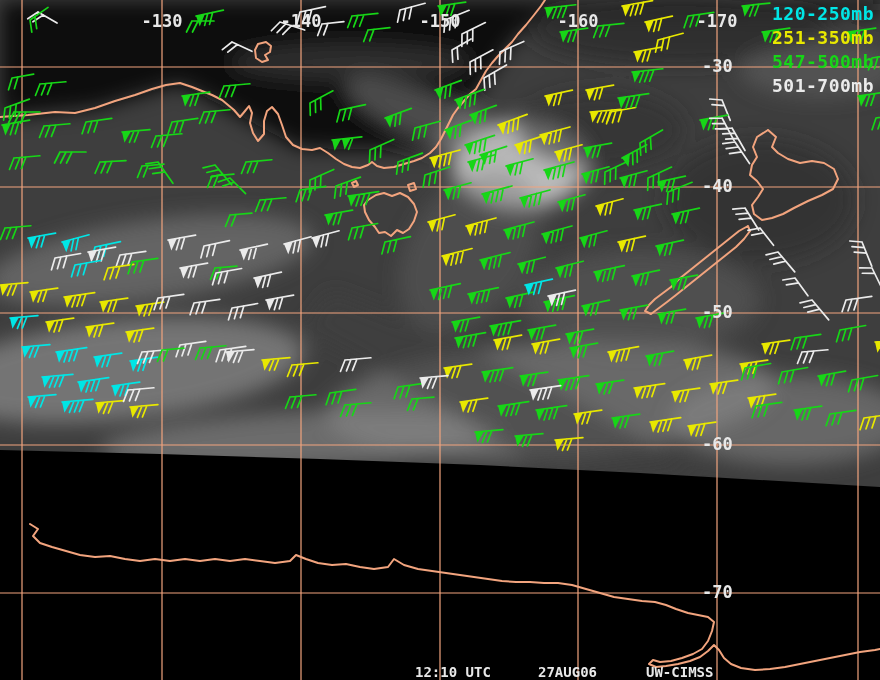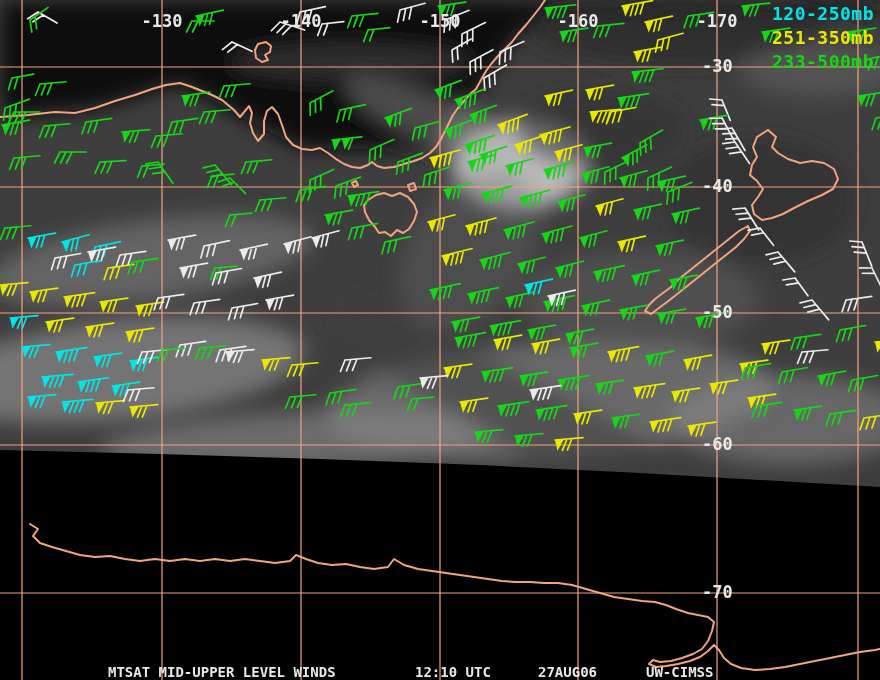--- a/index.html
+++ b/index.html
@@ -981,22 +981,22 @@
         <text x="702" y="192" fill="#e8e8e8" font-family="&quot;DejaVu Sans Mono&quot;,&quot;Liberation Mono&quot;,monospace" font-size="17px" font-weight="bold">-40</text>
         <text x="702" y="318" fill="#e8e8e8" font-family="&quot;DejaVu Sans Mono&quot;,&quot;Liberation Mono&quot;,monospace" font-size="17px" font-weight="bold">-50</text>
         <text x="702" y="450" fill="#e8e8e8" font-family="&quot;DejaVu Sans Mono&quot;,&quot;Liberation Mono&quot;,monospace" font-size="17px" font-weight="bold">-60</text>
         <text x="702" y="598" fill="#e8e8e8" font-family="&quot;DejaVu Sans Mono&quot;,&quot;Liberation Mono&quot;,monospace" font-size="17px" font-weight="bold">-70</text>
       </g>
   </svg>
 
   <div id="legend">
     <div style="color: rgb(0, 230, 230);">120-250mb</div>
     <div style="color: rgb(232, 232, 0);">251-350mb</div>
-    <div style="color: rgb(23, 214, 23);">233-500mb</div>
+    <div style="color: rgb(23, 214, 23);">547-500mb</div>
+    <div style="color: rgb(235, 235, 235);">501-700mb</div>
   </div>
 
   <div id="caption">
-    <span class="cap-product">MTSAT MID-UPPER LEVEL WINDS</span>
     <span class="cap-time">12:10 UTC</span>
     <span class="cap-date">27AUG06</span>
     <span class="cap-source">UW-CIMSS</span>
   </div>
 </div>
 
 </body></html>

